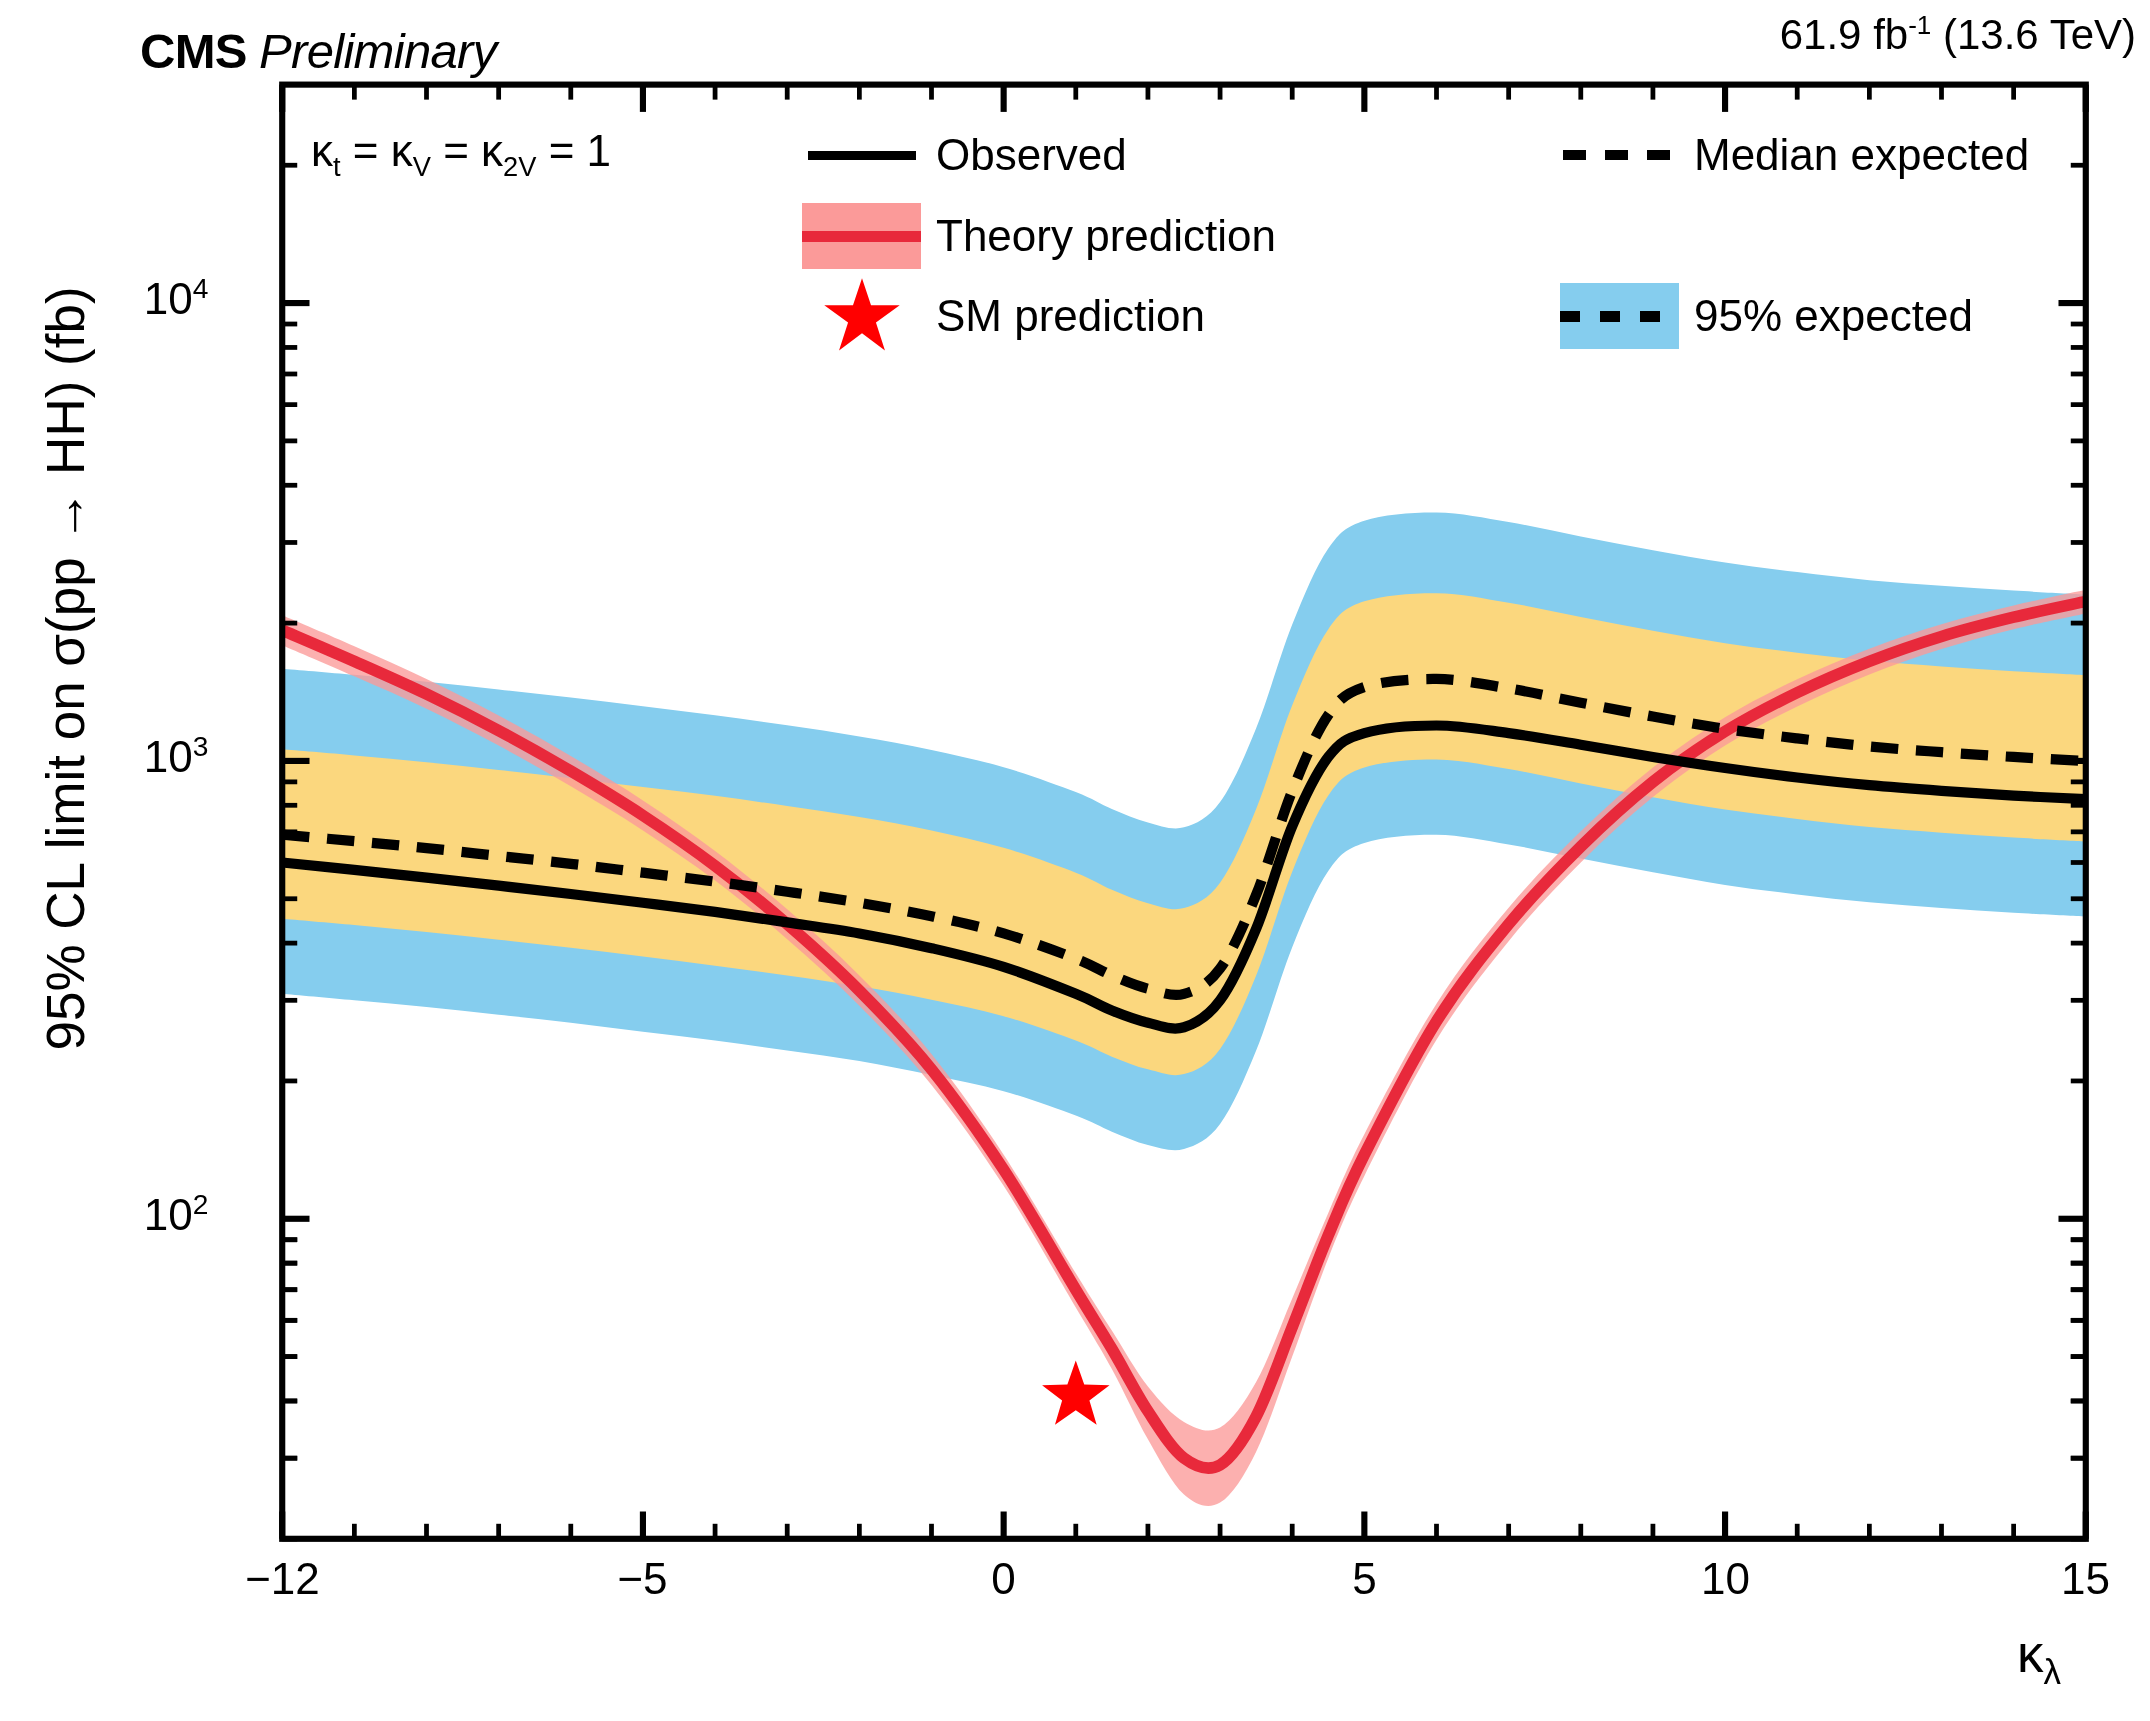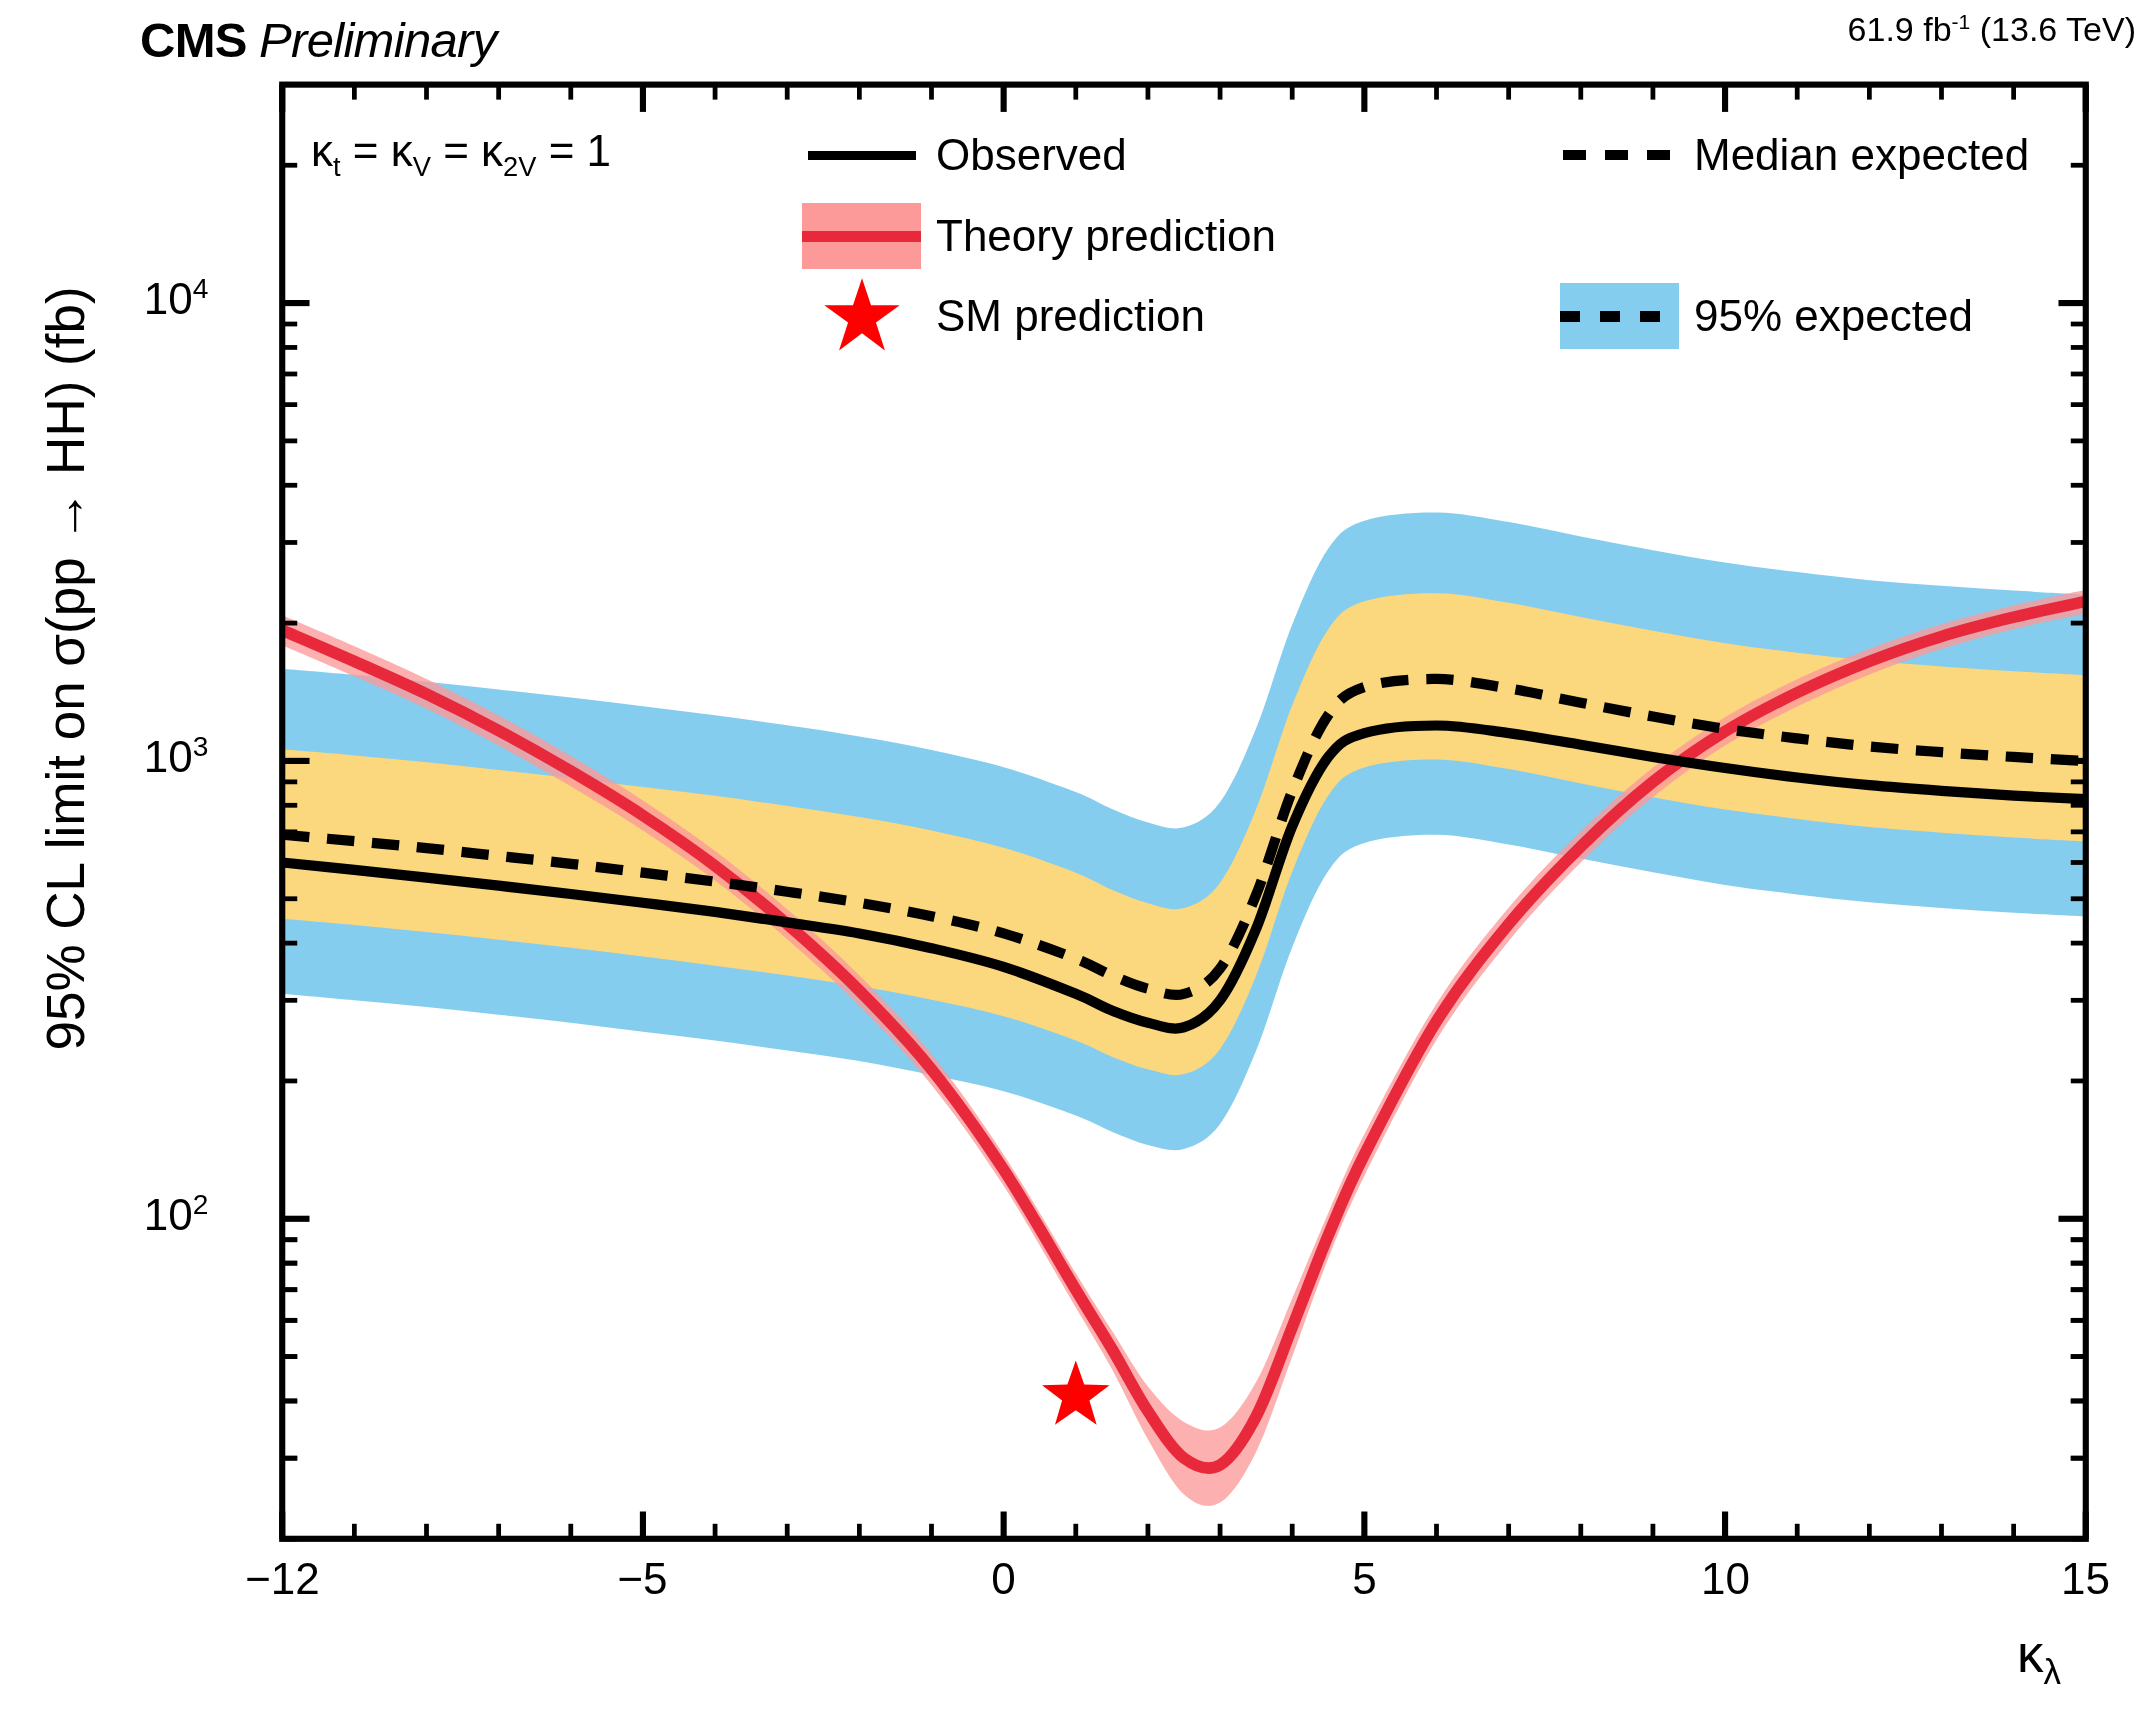--- a/index.html
+++ b/index.html
@@ -1,22 +1,22 @@
 <!DOCTYPE html>
 <html style="font-size:11px"><head>
 <meta charset="utf-8">
 <style>
   html,body{margin:0;padding:0;background:#ffffff;}
   body{width:2151px;height:1721px;font-family:"Liberation Sans",sans-serif;color:#000;}
   #root{position:relative;width:2151px;height:1721px;overflow:hidden;background:#fff;}
 
   .hdr{position:absolute;font-family:"Liberation Sans",sans-serif;color:#000;white-space:nowrap;}
-  #cms-label{left:140px;top:12px;font-size:49px;font-weight:bold;letter-spacing:-0.7px;}
+  #cms-label{left:140px;top:23px;font-size:49px;font-weight:bold;letter-spacing:-0.7px;}
   #cms-label .prelim{font-weight:normal;font-style:italic;padding-left:12.3px;}
-  #lumi-label{right:15px;top:9.6px;font-size:34px;text-align:center;}
+  #lumi-label{right:15px;top:9.6px;font-size:42px;text-align:center;}
   #lumi-label sup{font-size:0.62em;vertical-align:super;}
 
   #ytitle{
     position:absolute;left:-549px;top:638px;width:1229px;
     transform:rotate(-90deg);transform-origin:50% 50%;
     text-align:center;font-size:53px;white-space:nowrap;
   }
   #xtitle{position:absolute;left:2017px;top:1623px;font-size:53px;white-space:nowrap;}
   #xtitle sub{font-size:0.66em;vertical-align:sub;}
 

